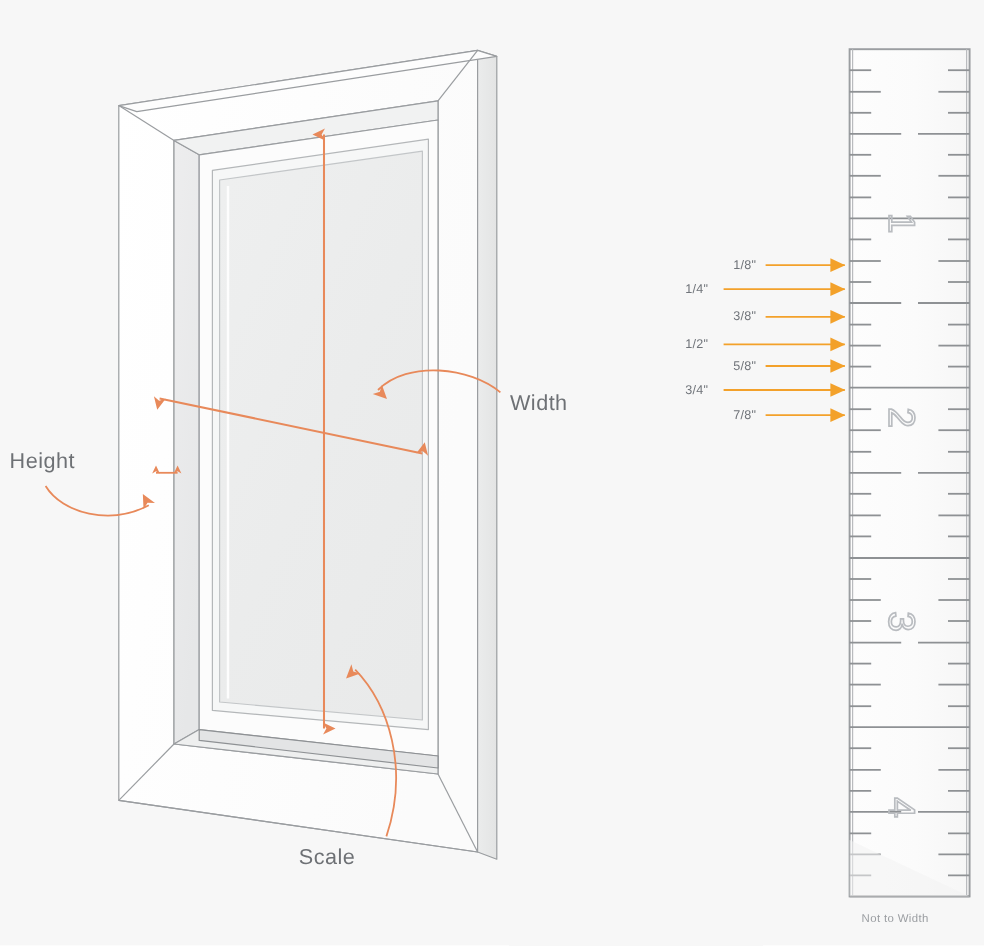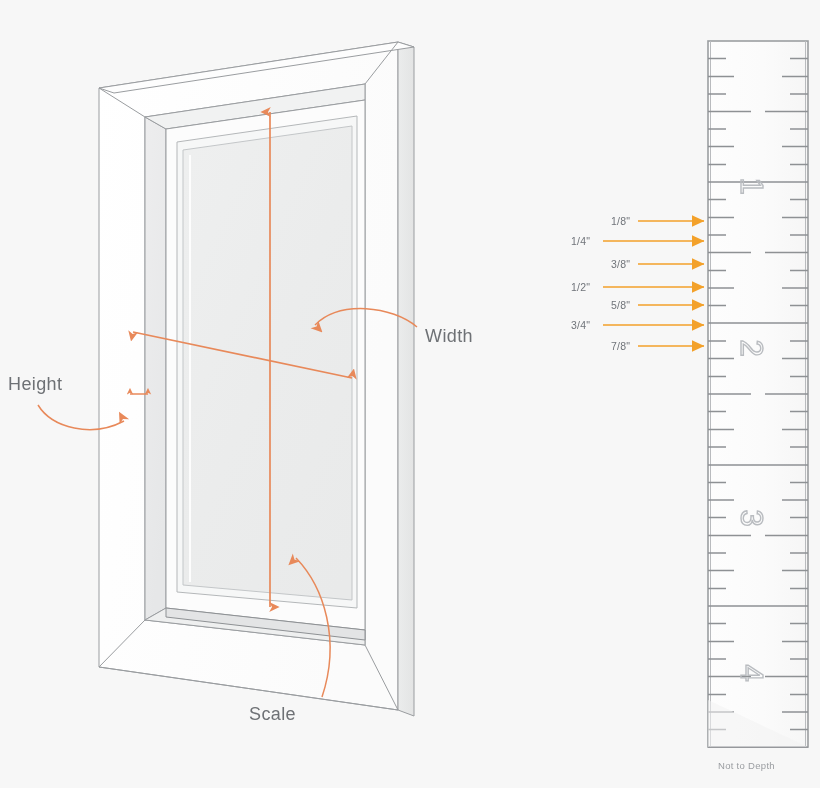--- a/index.html
+++ b/index.html
@@ -276,15 +276,15 @@
   <div class="lbl-inch" style="left:742px; top:655px; transform:rotate(90deg); -webkit-text-stroke:1.4px #b9bcc0; color:transparent;">4</div>
 
   <div class="lbl lbl-frac" style="left:611px; top:215px;">1/8"</div>
   <div class="lbl lbl-frac" style="left:571px; top:235px;">1/4"</div>
   <div class="lbl lbl-frac" style="left:611px; top:258px;">3/8"</div>
   <div class="lbl lbl-frac" style="left:571px; top:281px;">1/2"</div>
   <div class="lbl lbl-frac" style="left:611px; top:299px;">5/8"</div>
   <div class="lbl lbl-frac" style="left:571px; top:319px;">3/4"</div>
   <div class="lbl lbl-frac" style="left:611px; top:340px;">7/8"</div>
 
-  <div class="lbl lbl-scale" id="label-notscale">Not to Depth</div>
+  <div class="lbl lbl-scale" id="label-notscale">Not to Width</div>
 
 </div>
 
 </body></html>

